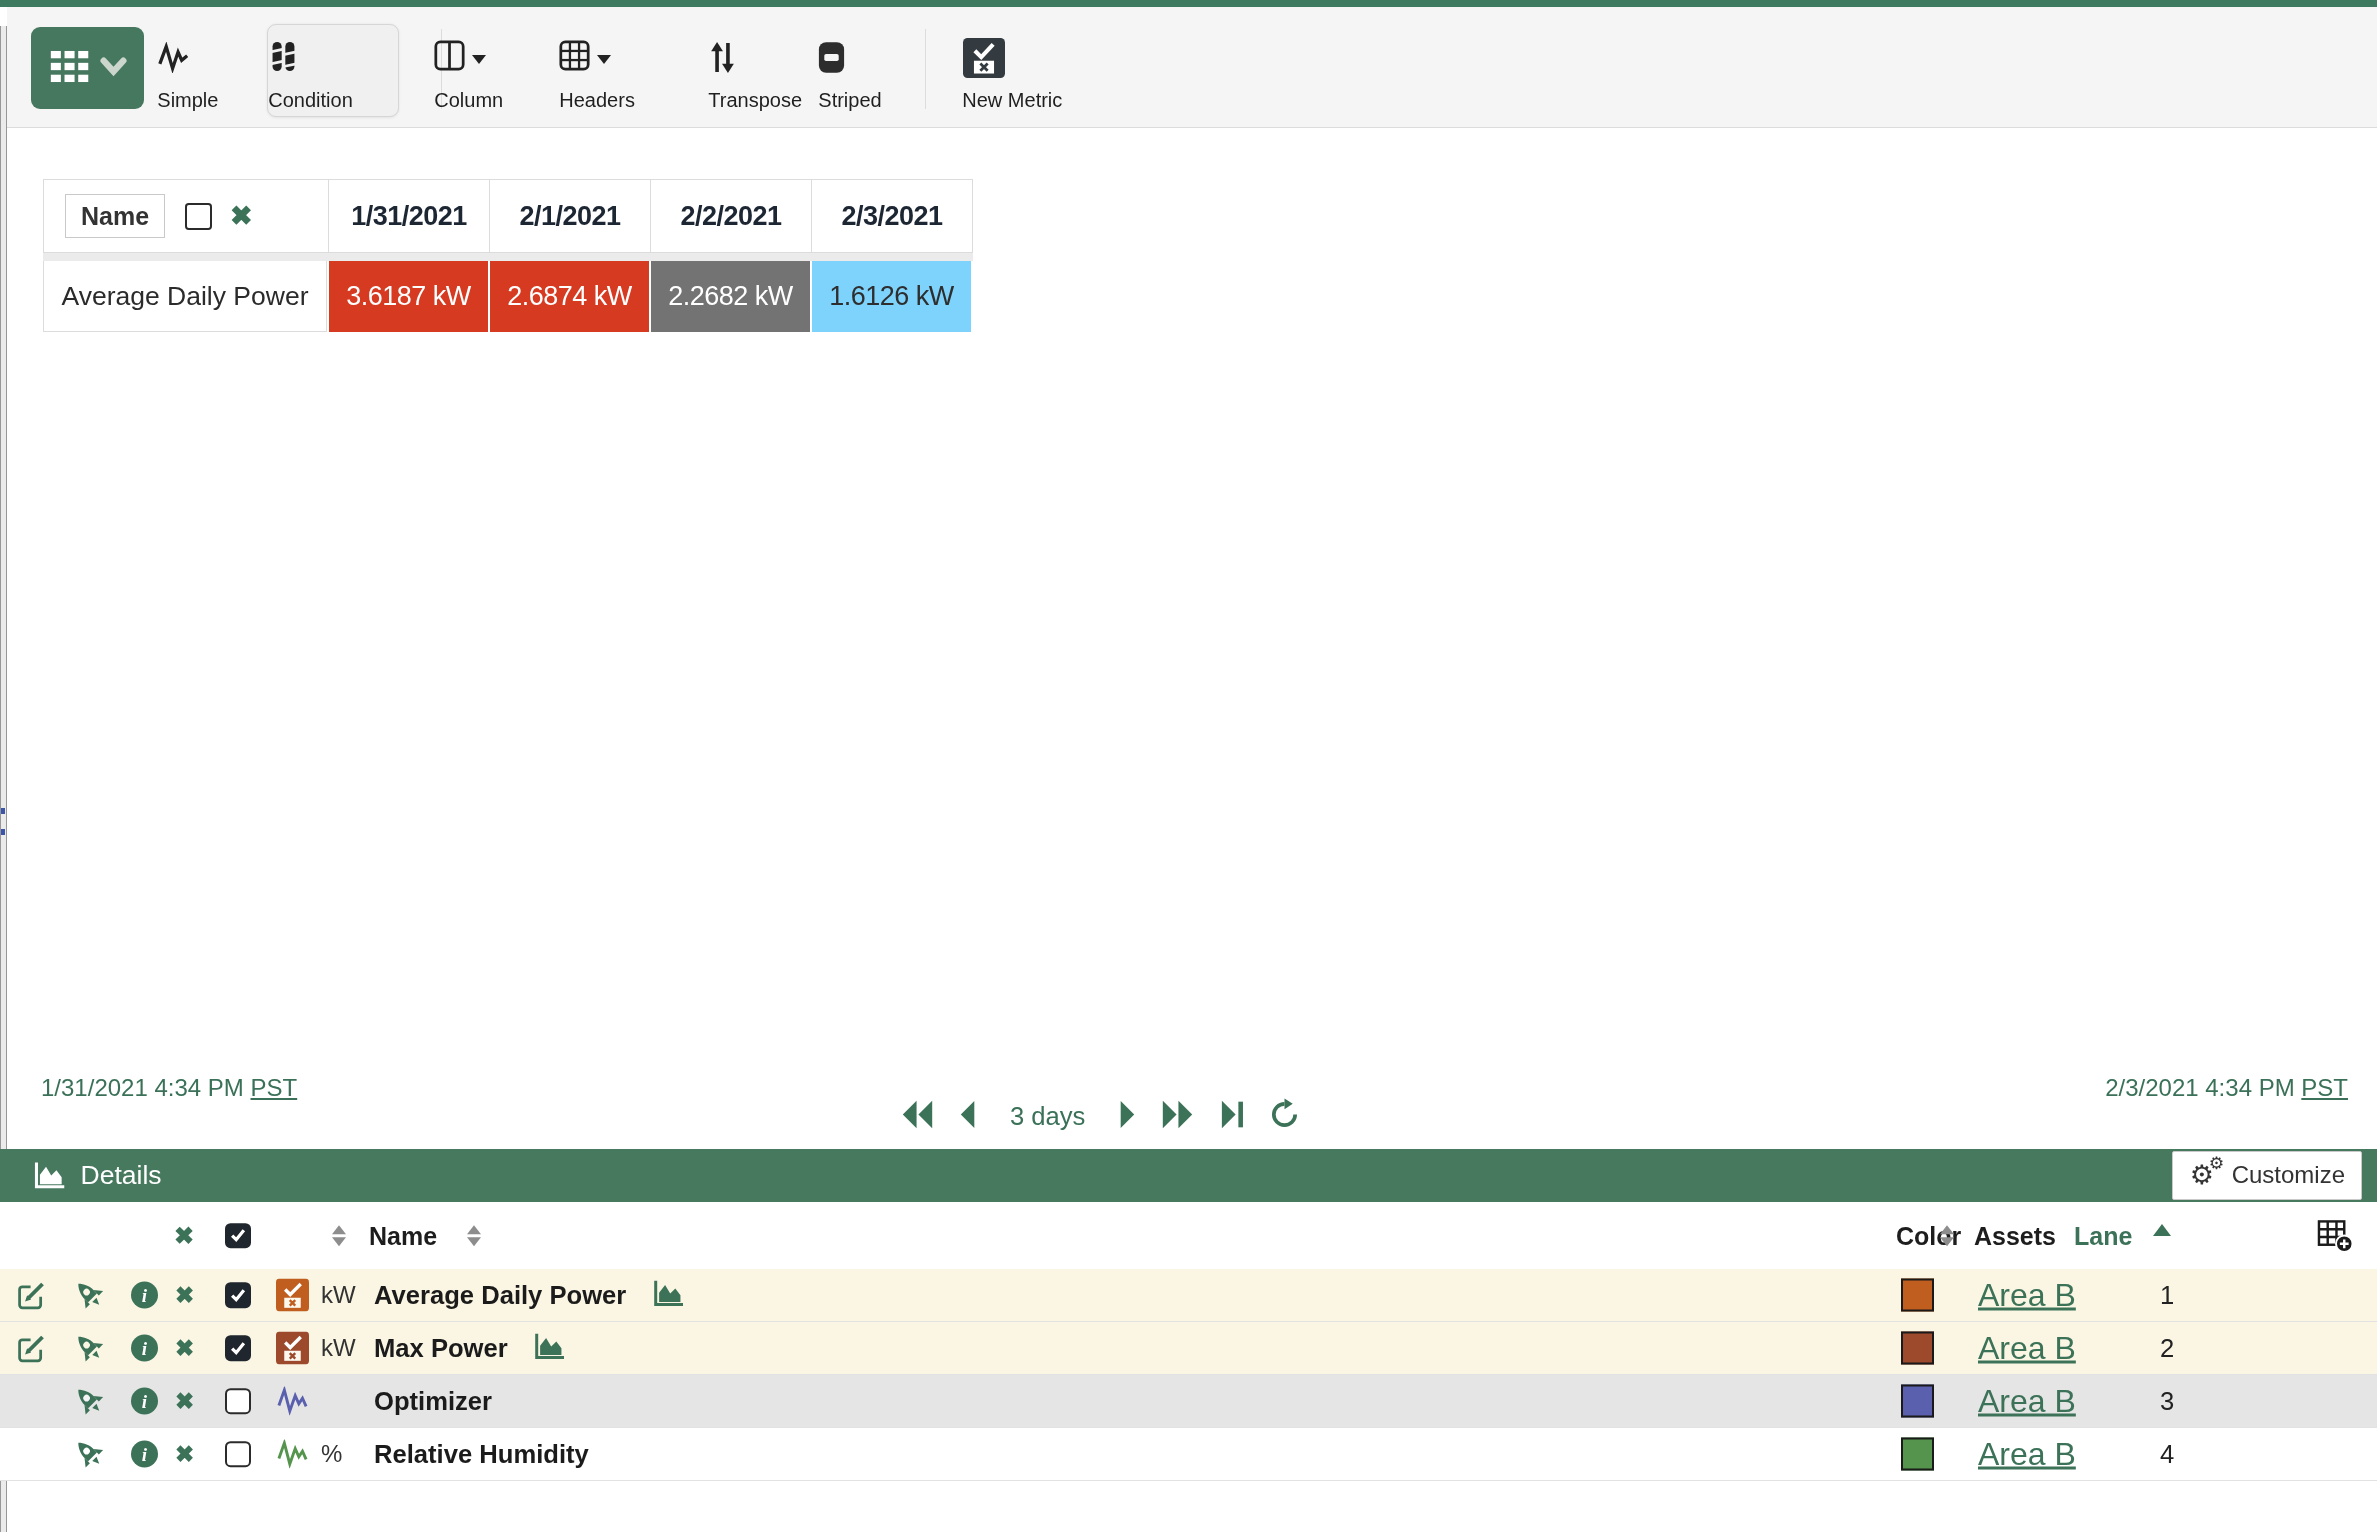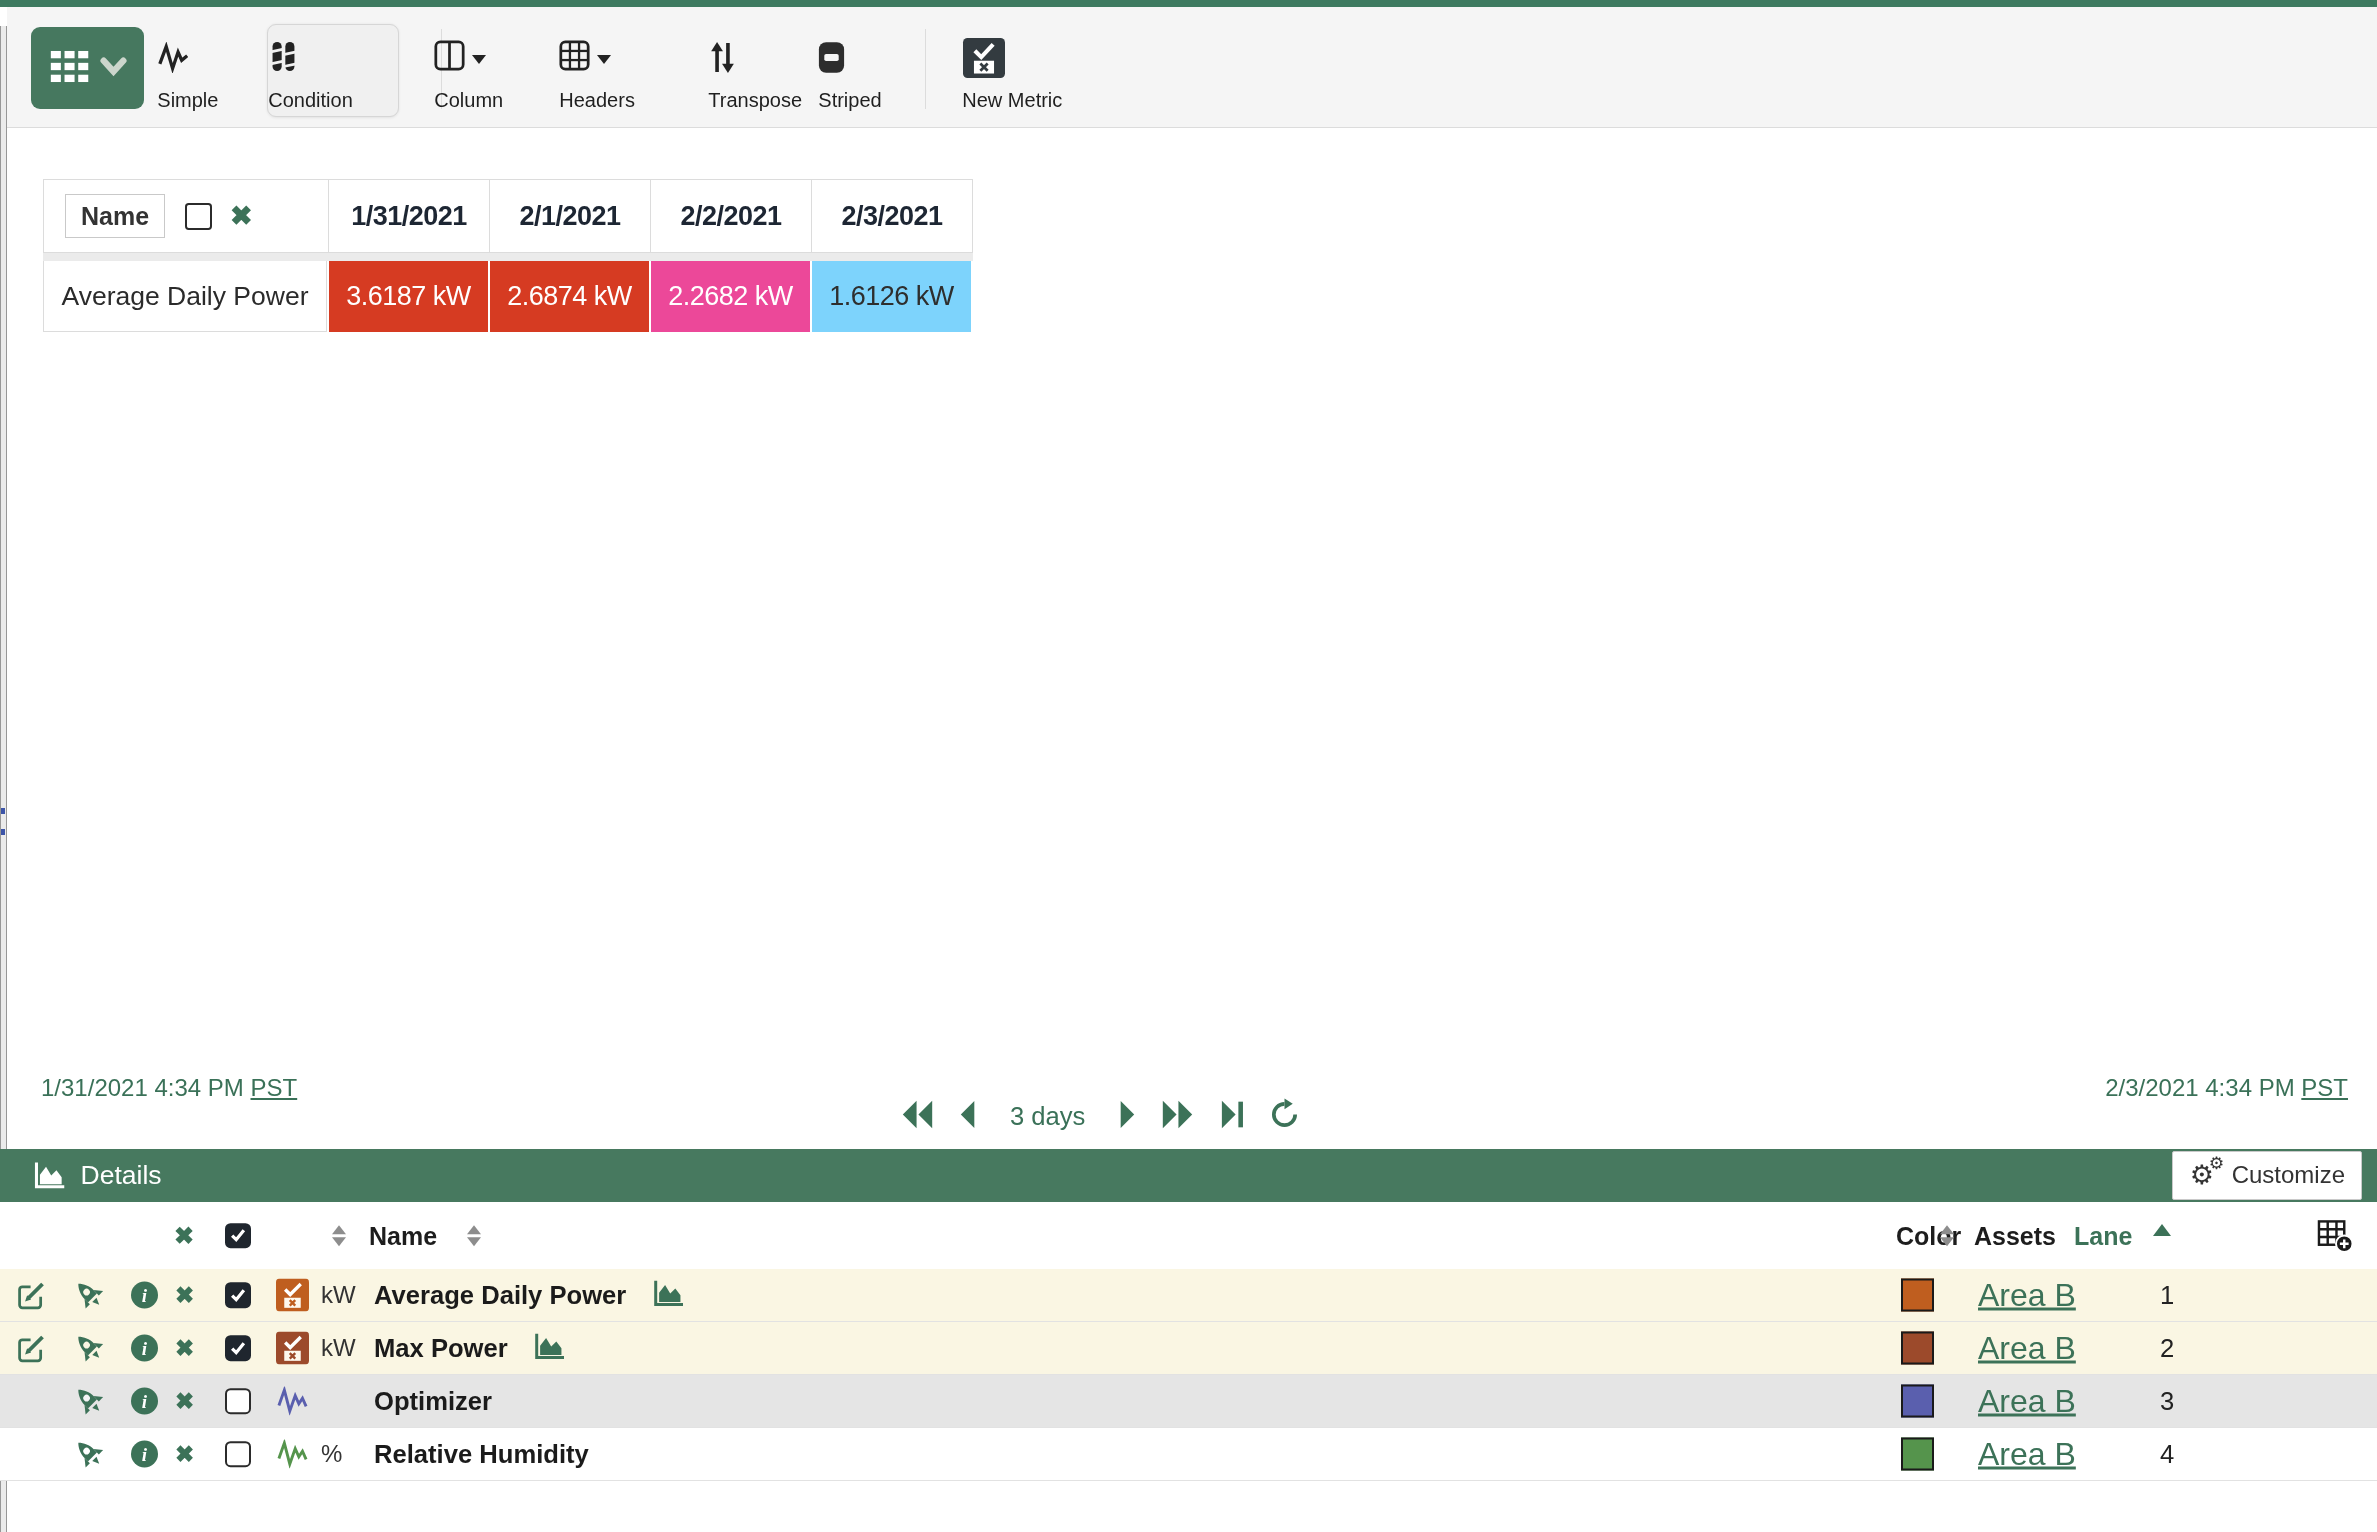--- a/index.html
+++ b/index.html
@@ -263,21 +263,21 @@
       <div class="ct-date">1/31/2021</div>
       <div class="ct-date">2/1/2021</div>
       <div class="ct-date">2/2/2021</div>
       <div class="ct-date">2/3/2021</div>
     </div>
     <div class="ct-gap"></div>
     <div class="ct-row">
       <div class="ct-rowname">Average Daily Power</div>
       <div class="ct-val" style="background-color: rgb(214, 59, 34); color: rgb(255, 255, 255);">3.6187 kW</div>
       <div class="ct-val" style="background-color: rgb(214, 59, 34); color: rgb(255, 255, 255);">2.6874 kW</div>
-      <div class="ct-val" style="background-color: #ec4899; color: rgb(255, 255, 255);">2.2682 kW</div>
+      <div class="ct-val" style="background-color: #737373; color: rgb(255, 255, 255);">2.2682 kW</div>
       <div class="ct-val" style="background-color: #7dd3fc; color: rgb(46, 46, 46);">1.6126 kW</div>
     </div>
   </div>
 
   <div class="ts ts-left">
     <span>1/31/2021 4:34 PM</span>
     <span class="tz">PST</span>
   </div>
 
   <div class="nav">

